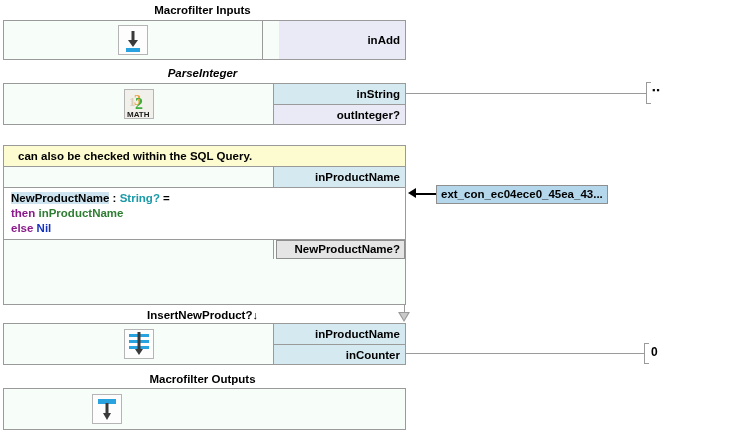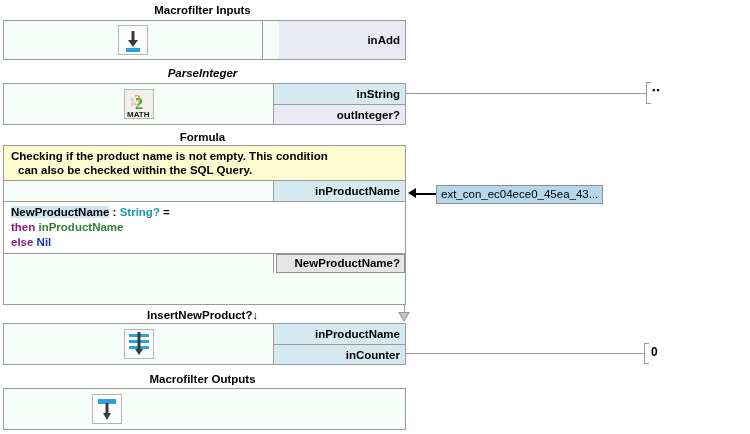--- a/index.html
+++ b/index.html
@@ -123,21 +123,21 @@
     white-space:nowrap;
     line-height:12px;
   }
   .const.tiny{font-size:9px;letter-spacing:1px;}
 
   .ext-label{
     position:absolute;
     box-sizing:border-box;
     background:#b4d7ec;
     border:1px solid #8f8f8f;
-    font-weight:normal;
+    font-weight:bold;
     font-size:11.5px;
     color:#000;
     padding:1px 4px;
     line-height:15px;
     white-space:nowrap;
   }
   .arrow-left{
     position:absolute;
     width:0;height:0;
     border-top:5px solid transparent;
@@ -199,26 +199,24 @@
     <div class="body-right" style="width:131px;">
       <div class="port cyan div">inString</div>
       <div class="port lav">outInteger?</div>
     </div>
   </div>
 
   <div class="wire h" style="left:406px;top:93px;width:240px;"></div>
   <div class="bracket" style="left:646px;top:82px;height:22px;"></div>
   <div class="const tiny" style="left:652px;top:84px;">▪▪</div>
 
-  <div class="node-title" style="top:130px;">Formula</div>
 
   <div class="node-body" style="top:145px;height:160px;flex-direction:column;">
 
     <div class="comment">
-      <span>Checking if the product name is not empty. This condition</span>
       <span class="l2">can also be checked within the SQL Query.</span>
     </div>
 
     <div class="formula-row">
       <div class="formula-left" style="width:270px;height:20px;"></div>
       <div class="port cyan" style="width:131px;height:20px;">inProductName</div>
     </div>
 
     <div class="code">
       <span class="ln">

